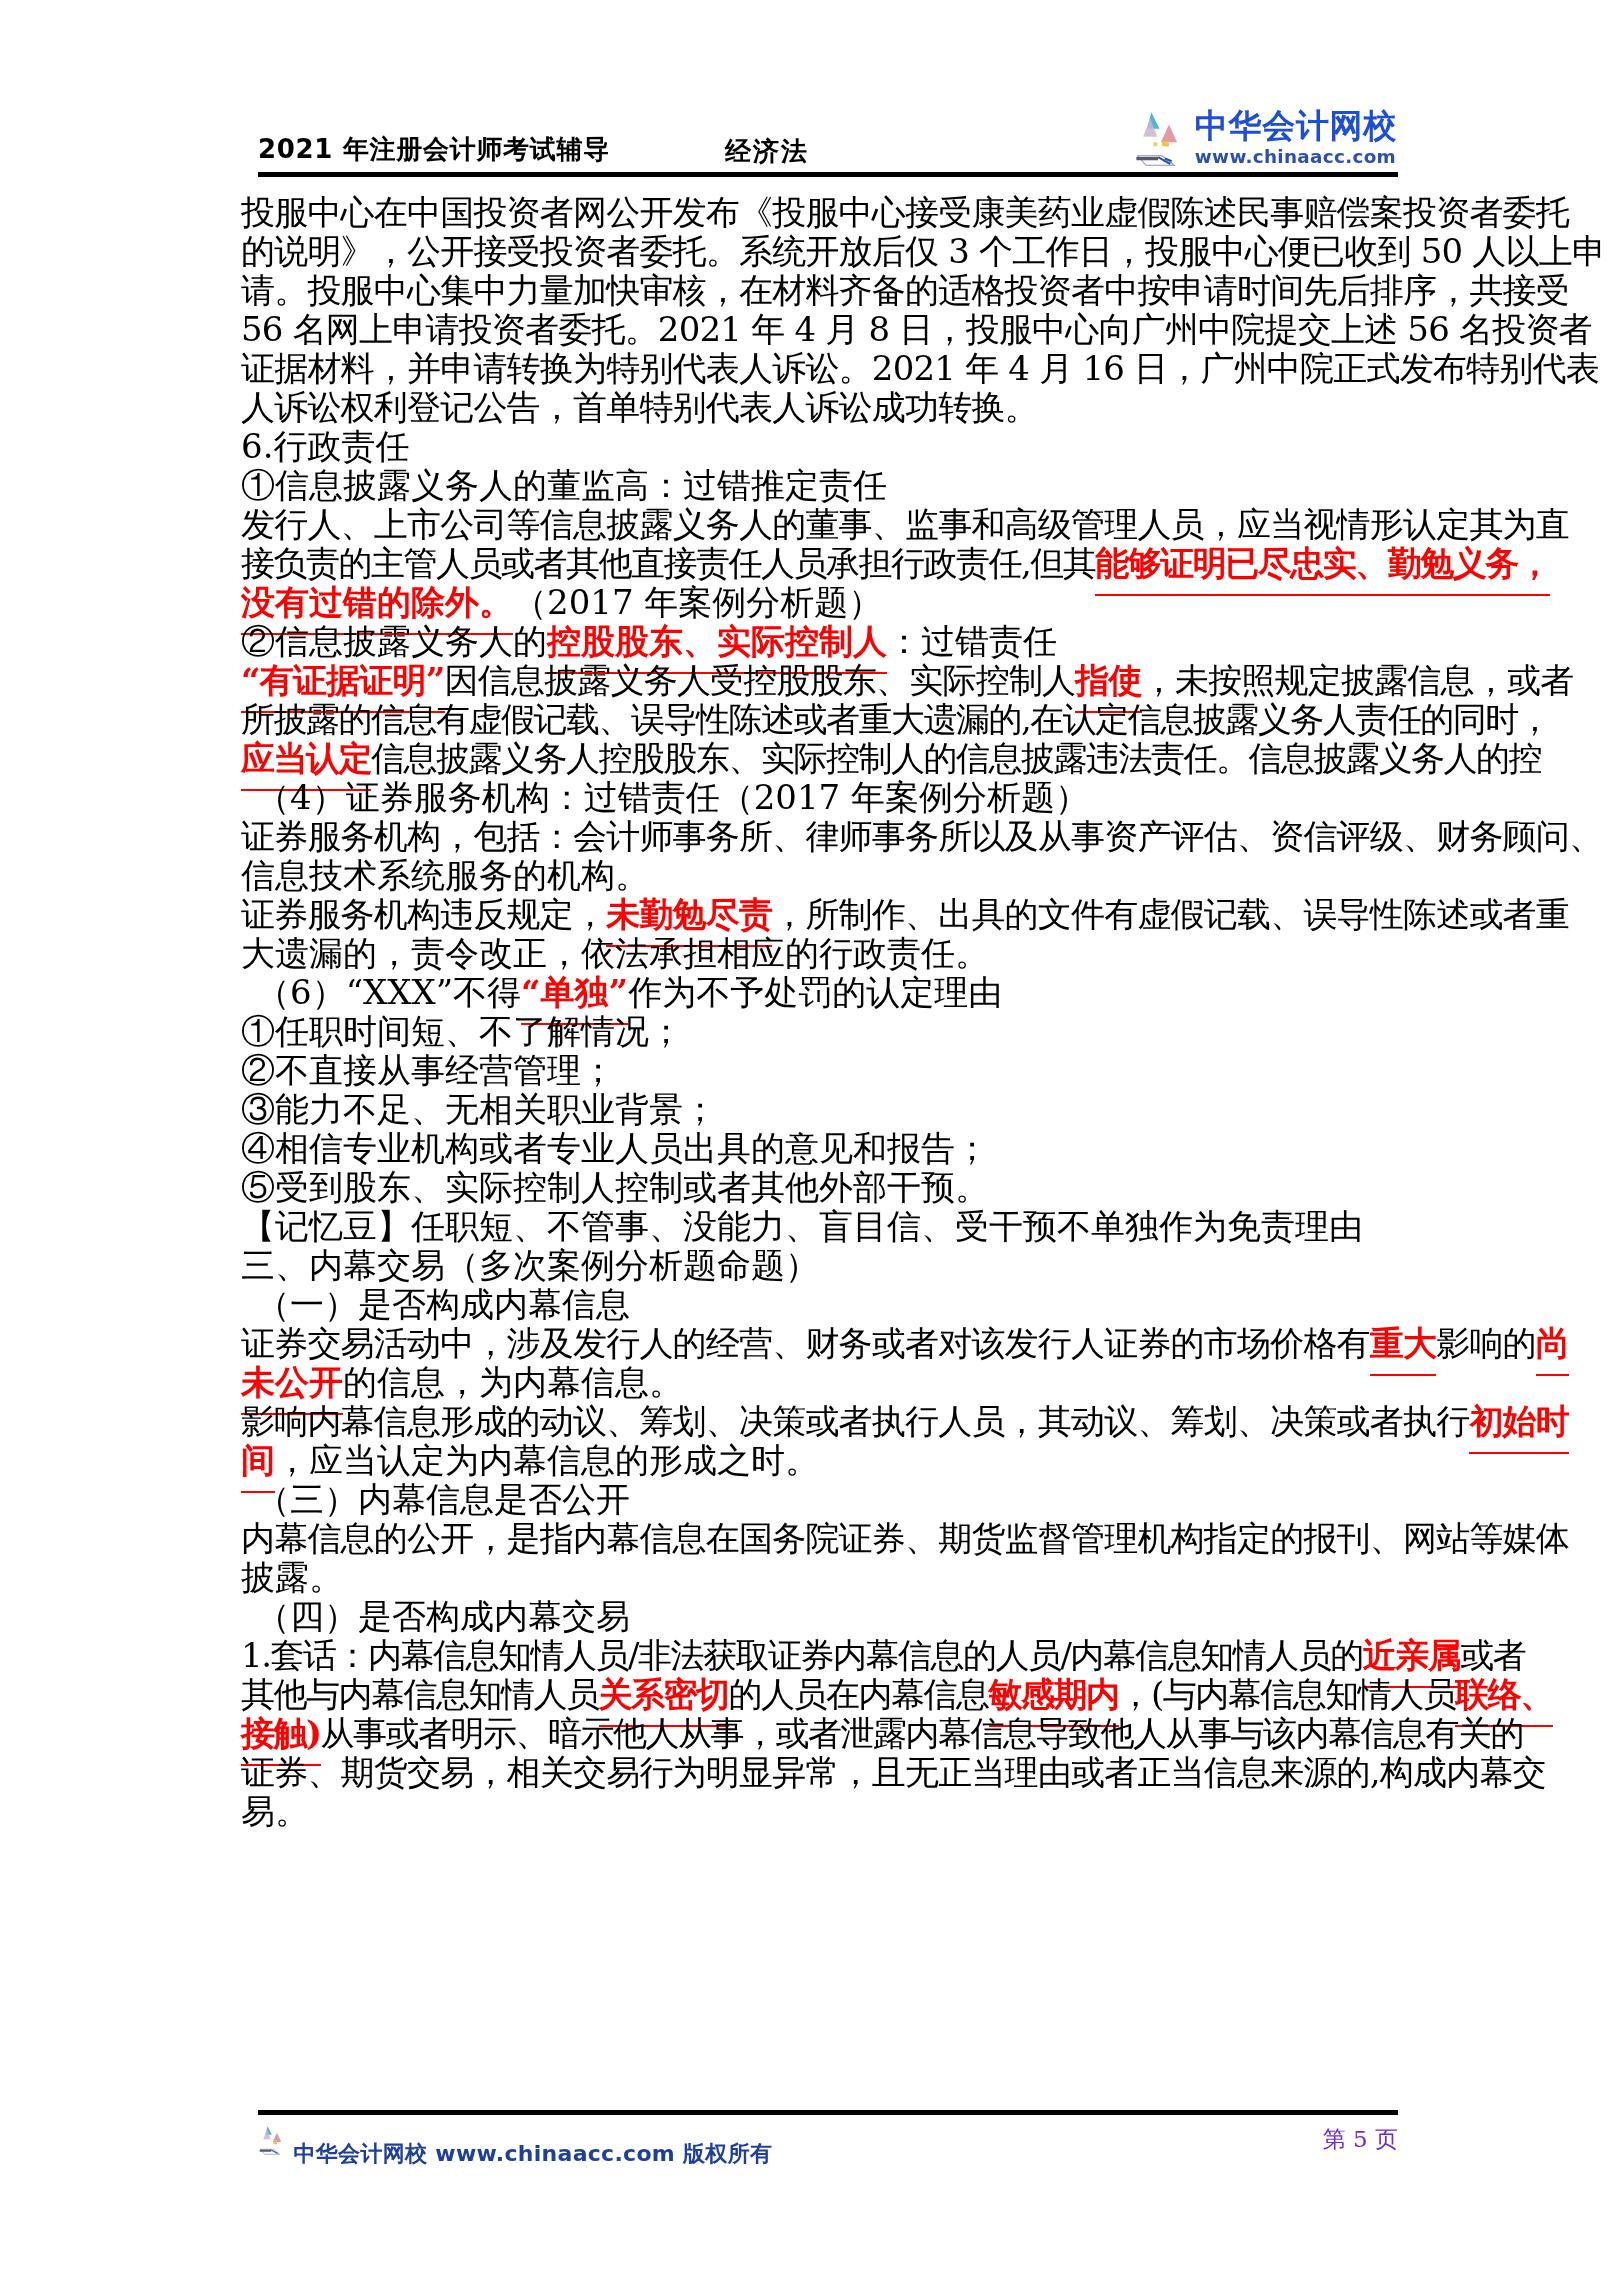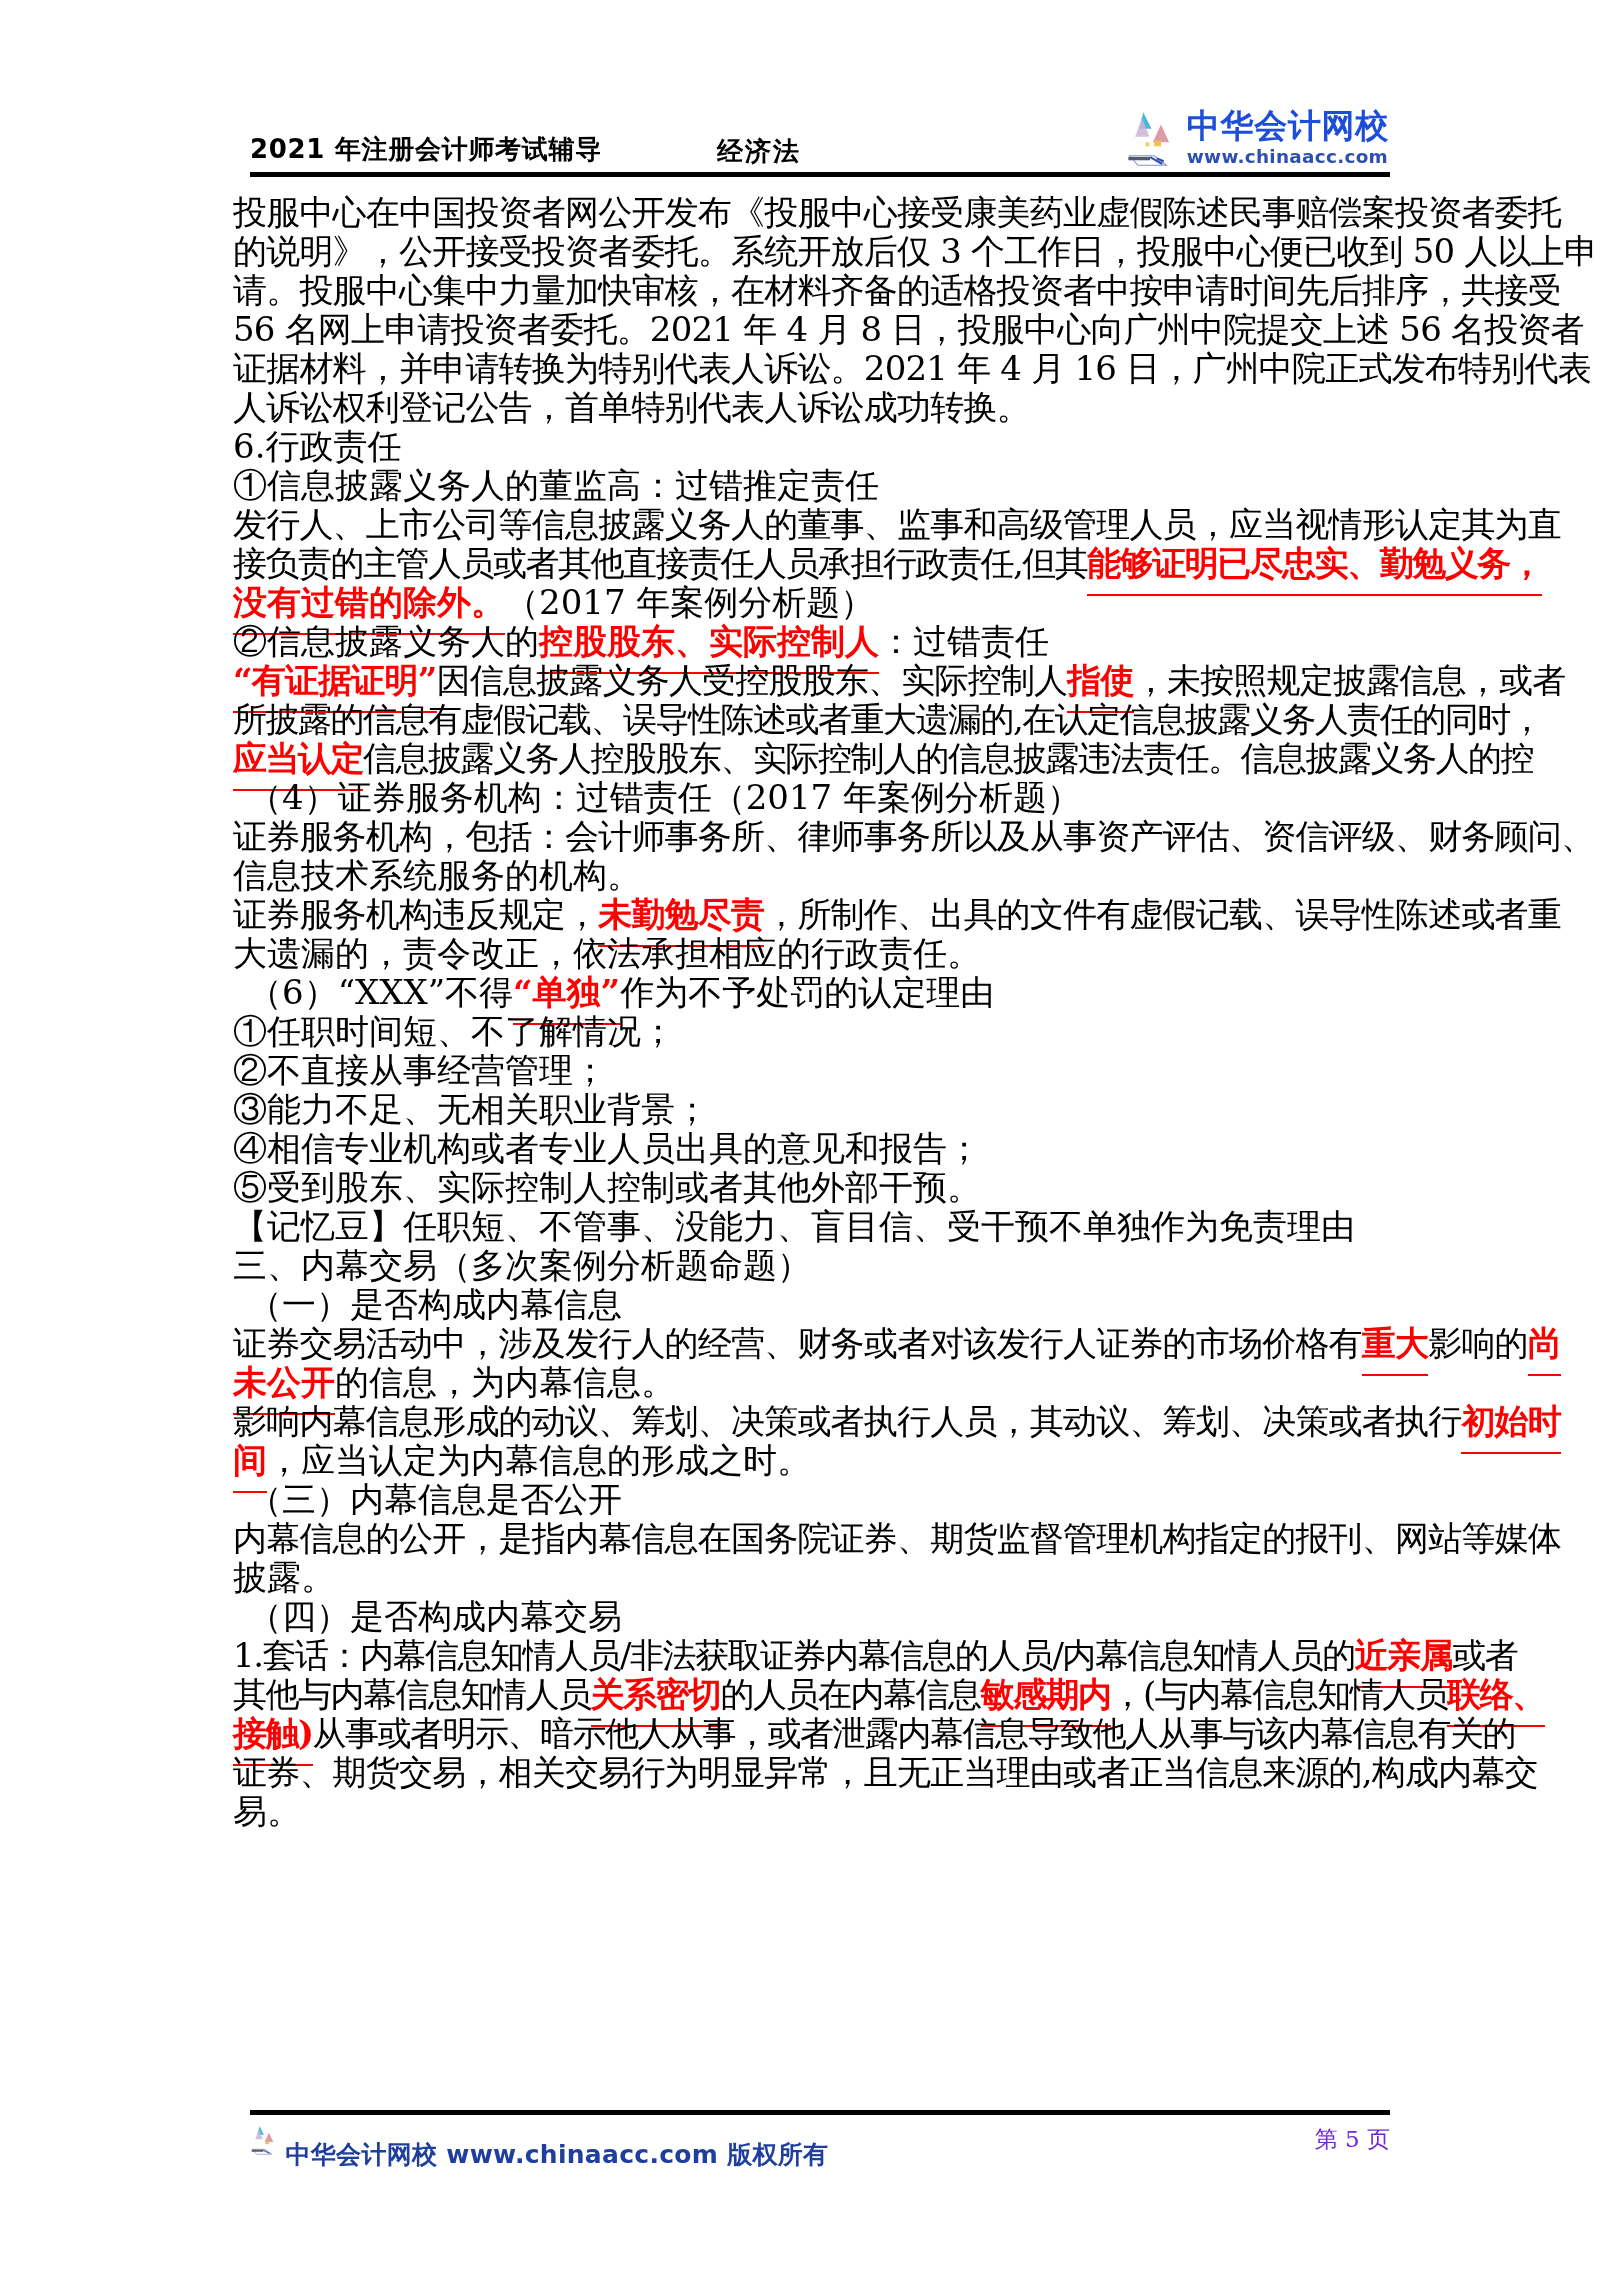--- a/index.html
+++ b/index.html
@@ -10,21 +10,21 @@
   body {
     width: 1623px;
     height: 2295px;
     font-family: "DejaVu Sans", "Liberation Sans", sans-serif;
     color: #000000;
     position: relative;
     overflow: hidden;
   }
   .page {
     position: absolute;
-    left: 8px; top: 0;
+    left: 16px; top: 0;
     width: 1314px;
     height: 2295px;
     background: #ffffff;
   }
 
   
   .header {
     position: absolute;
     left: 242px;
     top: 95px;
@@ -142,21 +142,21 @@
   }
   .footer-logo {
     width: 30px;
     height: 31px;
     position: relative;
     margin-right: 5.5px;
   }
   .footer-text {
     color: #1f3f9e;
     font-weight: bold;
-    font-size: 25px;
+    font-size: 22px;
     white-space: nowrap;
     letter-spacing: 0.3px;
     margin-top: 29px;
   }
   .footer-page {
     margin-left: auto;
     font-family: "DejaVu Serif", "Liberation Serif", serif;
     color: #6d28d9;
     font-size: 23px;
     white-space: nowrap;

